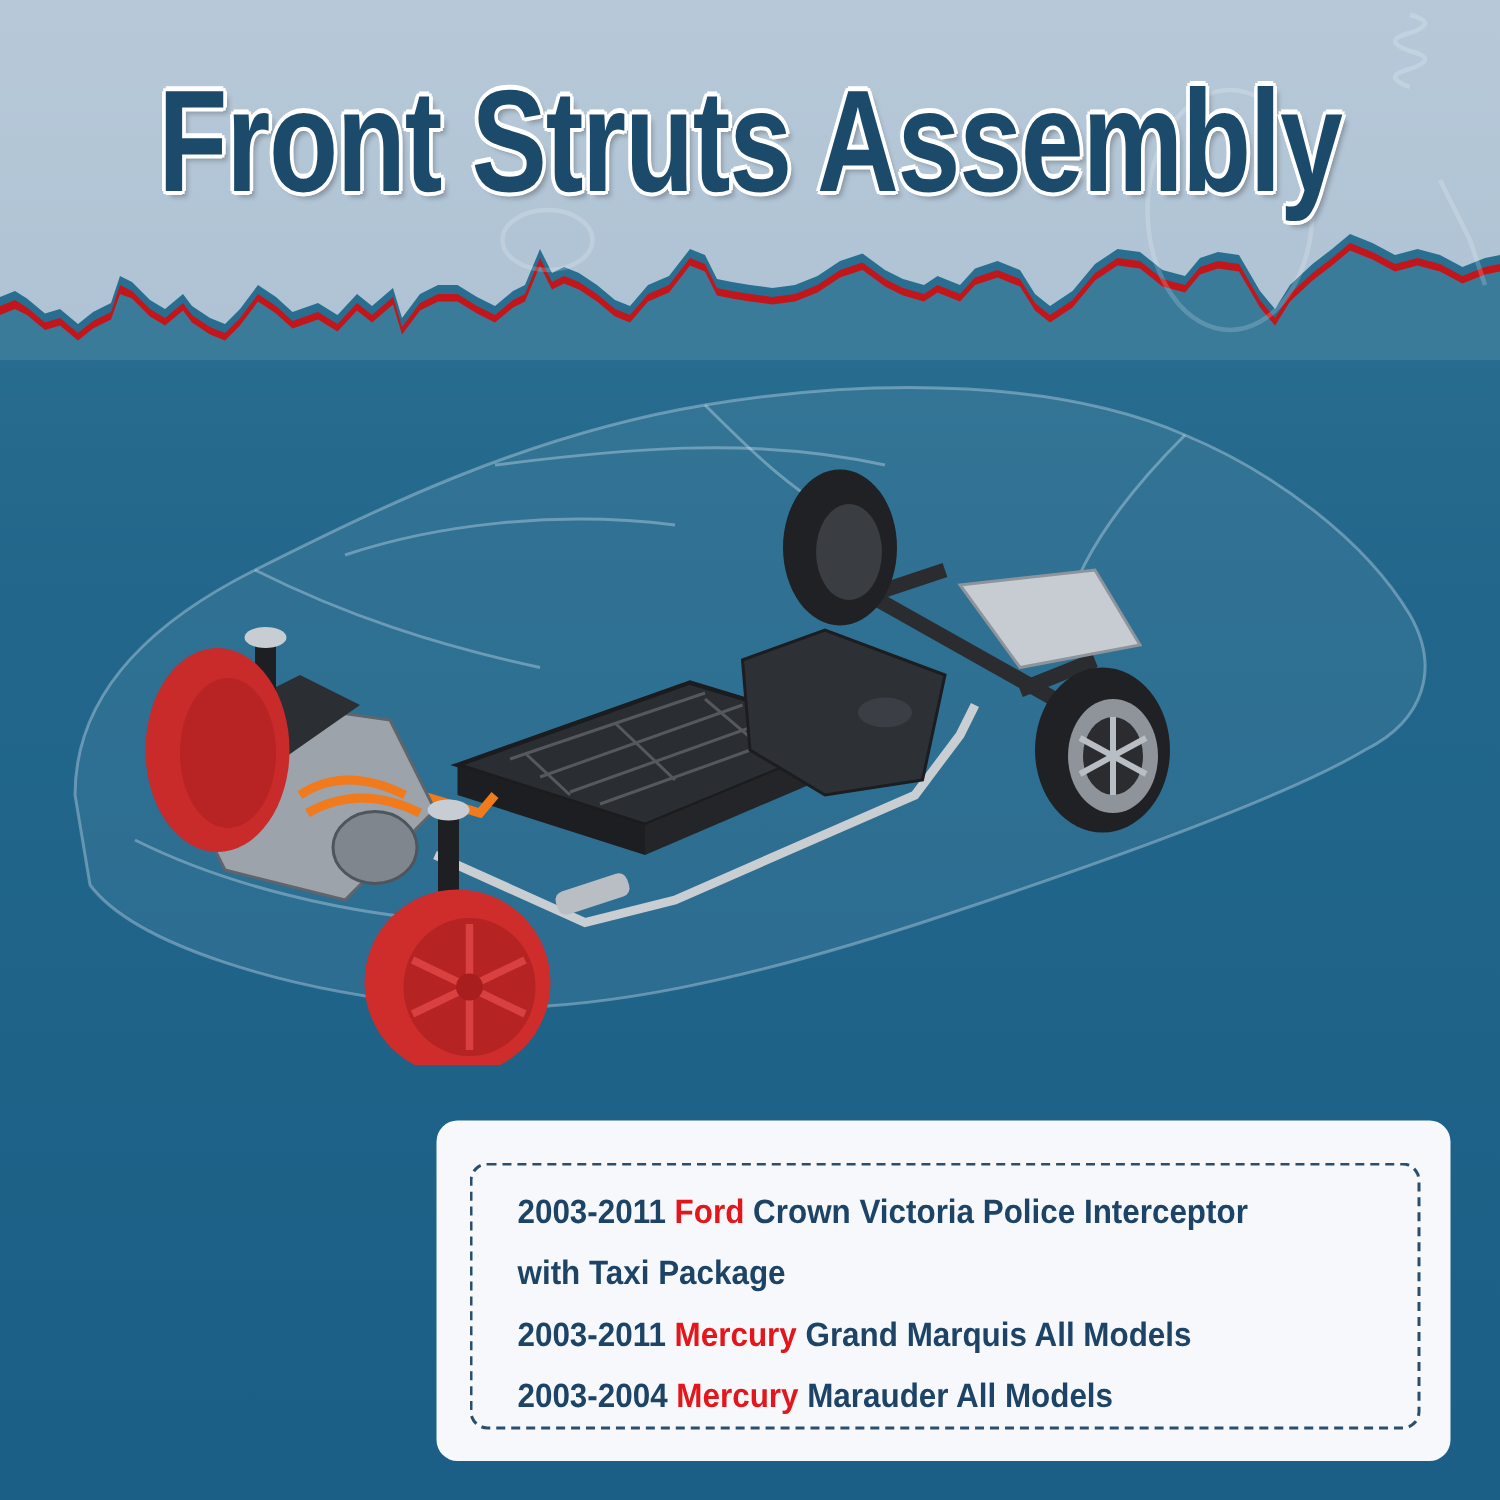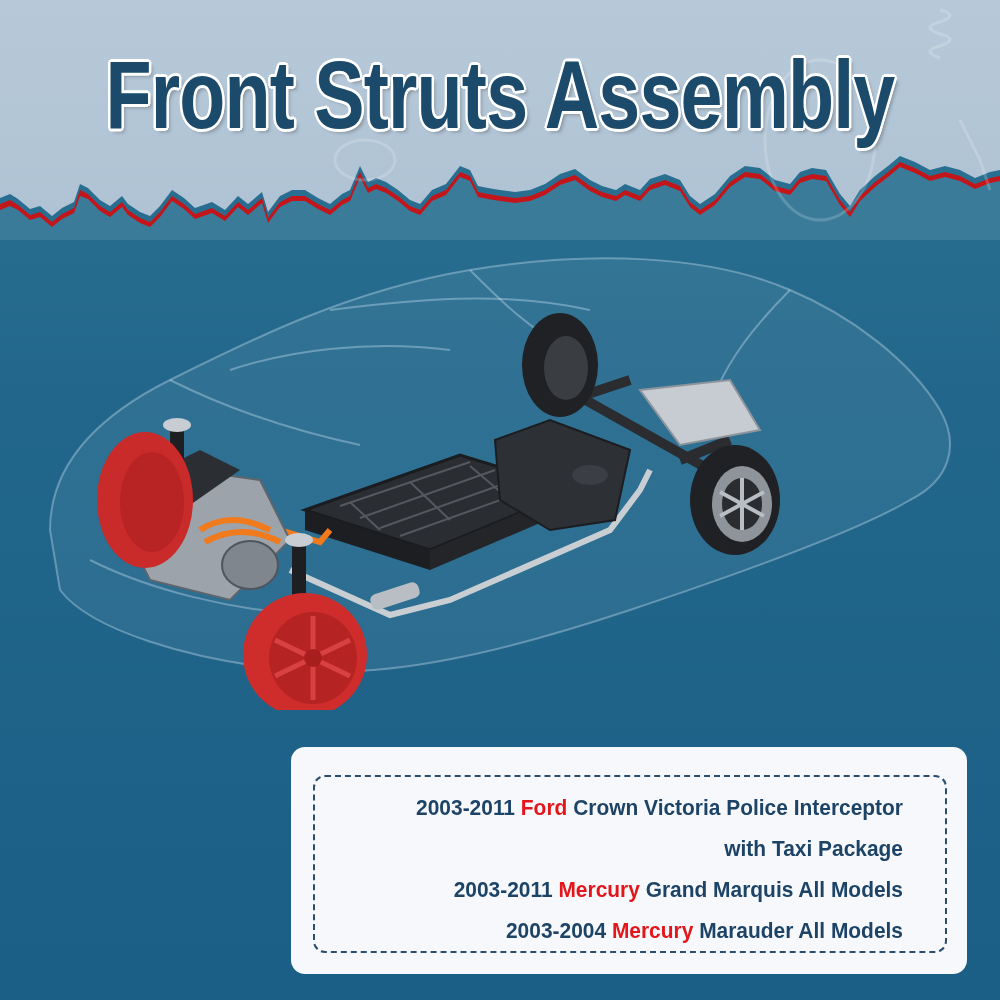--- a/index.html
+++ b/index.html
@@ -28,21 +28,20 @@
       2px 2px 0 #fff, -2px -2px 0 #fff, 2px -2px 0 #fff, -2px 2px 0 #fff,
       4px 4px 4px rgba(0,0,0,0.25);
   }
   .car-scene {
     position: absolute; left: 30px; top: 230px; width: 950px; height: 480px;
   }
   .info-card {
     position: absolute; left: 291px; top: 747px; width: 676px; height: 227px;
     background: #f6f8fb;
     border-radius: 14px;
-    text-align: right;
   }
   .info-inner {
     position: absolute; left: 22px; top: 28px; width: 634px; height: 178px;
     border: 2.5px dashed #2a4f6e;
     border-radius: 12px;
     padding: 10px 0 0 30px;
   }
   .fit-line {
     font-size: 22.5px;
     font-weight: 700;

